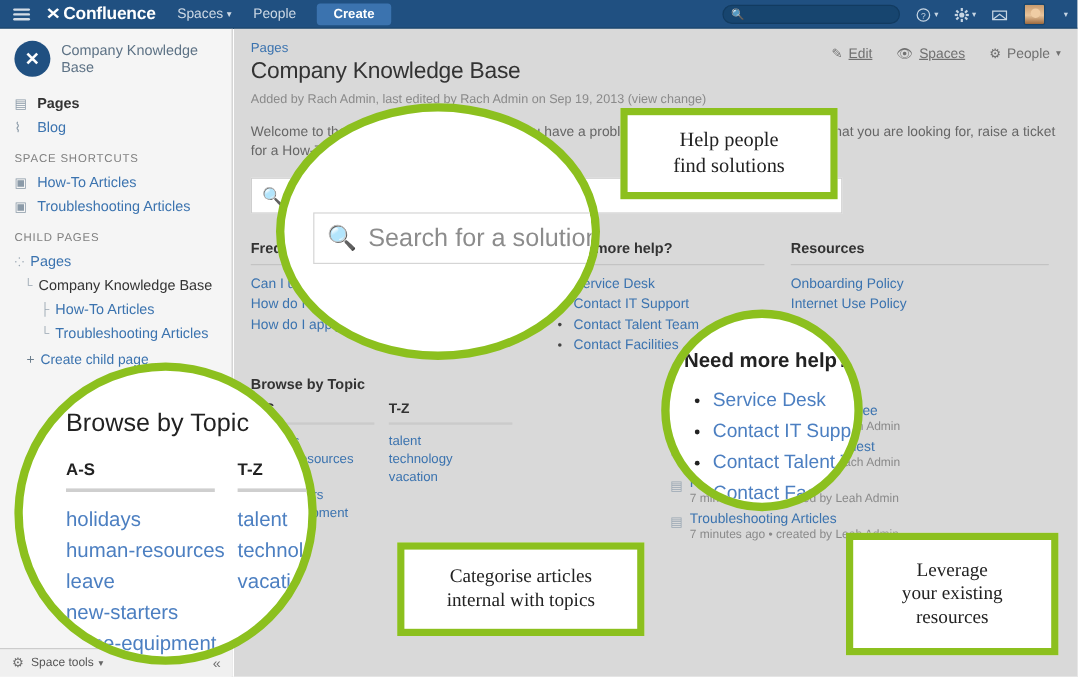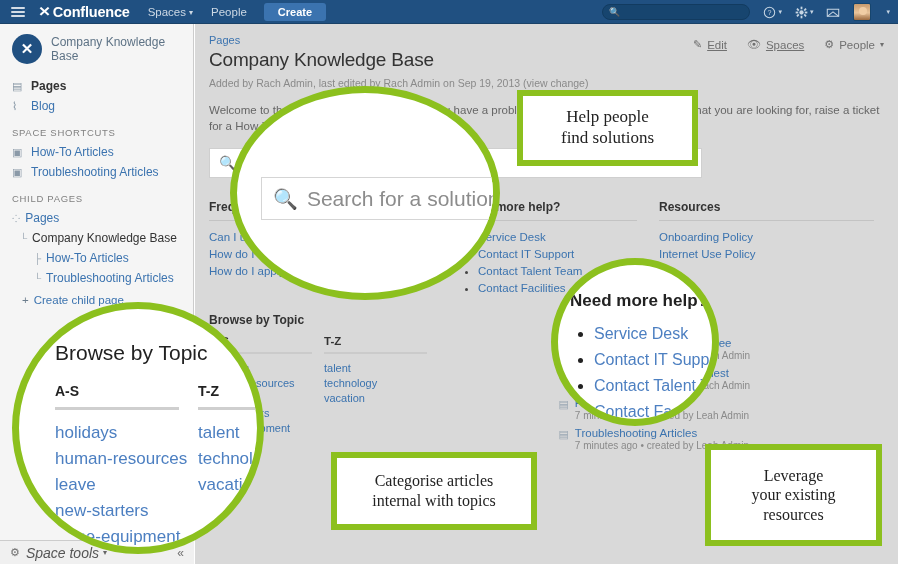--- a/index.html
+++ b/index.html
@@ -79,21 +79,21 @@
   .tree-item.dark .lb { color: #333; }
   .createchild { display: flex; align-items: center; padding: 6px 12px 3px 22px;
     font-size: 11.5px; color: #3b73af; cursor: pointer; }
   .createchild .plus { margin-right: 5px; color: #6b7d8d; }
   #spacetools {
     position: absolute; left: 0; bottom: 0; width: 194px; height: 24px;
     background: #f0f0f0; border-top: 1px solid #ccc; display: flex;
     align-items: center; padding: 0 10px; z-index: 5;
   }
   #spacetools .gear { color: #707070; font-size: 11px; }
-  #spacetools .lb { margin-left: 6px; color: #555; font-size: 14px; font-style: italic; }
+  #spacetools .lb { margin-left: 6px; color: #555; font-size: 10px; }
   #spacetools .caret { margin-left: 4px; color: #666; font-size: 8px; }
   #spacetools .collapse { margin-left: auto; color: #707070; font-size: 12px; cursor: pointer; }
 
   
   #main {
     position: absolute; left: 195px; top: 24px; width: 703px; height: 540px;
     background: #d9d9d9; padding: 10px 14px 0 14px; overflow: hidden;
   }
   .breadcrumb { color: #3b73af; font-size: 11px; cursor: pointer; }
   .pagetitle { font-size: 19px; color: #333; font-weight: normal; margin-top: 3px; letter-spacing: -0.2px; }

